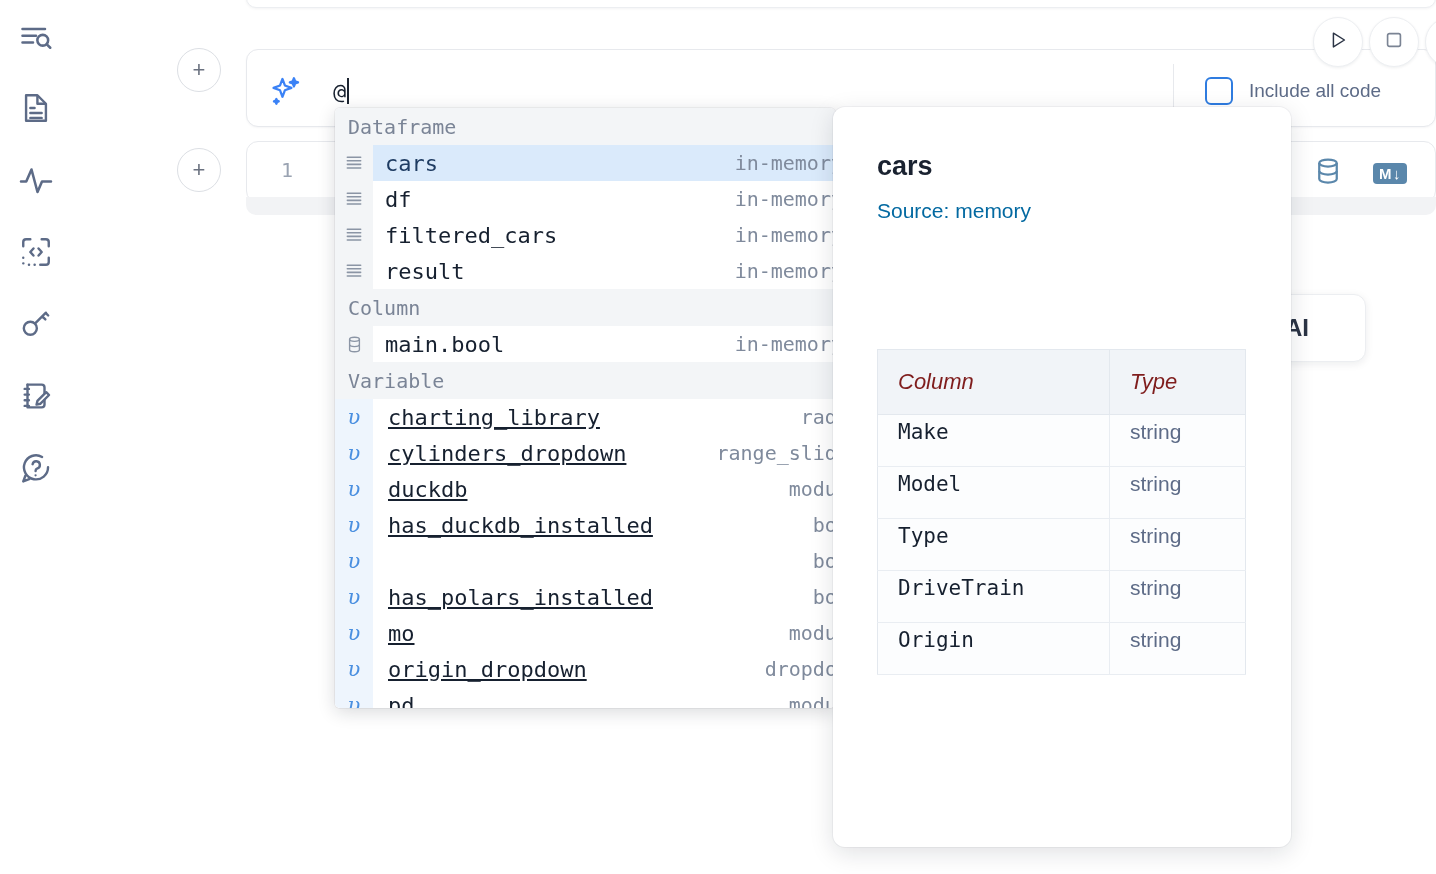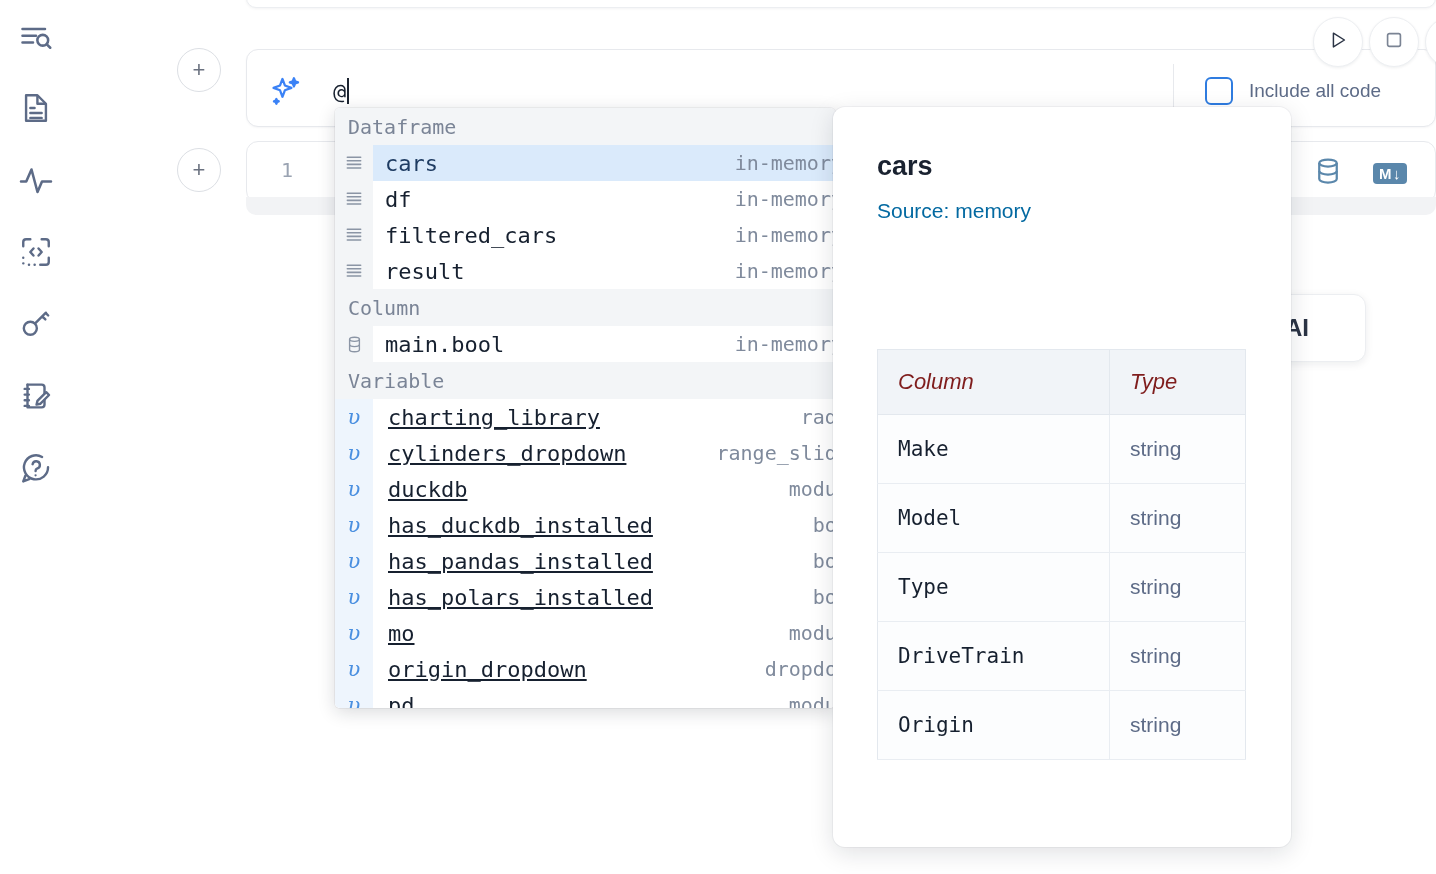--- a/index.html
+++ b/index.html
@@ -179,21 +179,21 @@
     position: absolute; left: 44px; top: 242px; width: 368px;
     border: 1px solid #e3e8ee; border-collapse: collapse; table-layout: fixed;
   }
   .panel-table th {
     background: #f1f4f8; text-align: left; font-weight: normal;
     font-size: 22px; color: #7f1d1d; padding: 19px 0 19px 20px;
     border-bottom: 1px solid #e3e8ee; border-right: 1px solid #e3e8ee; font-style: italic;
   }
   .panel-table th:last-child { border-right: none; }
   .panel-table td {
-    font-size: 21px; padding: 22px 0 22px 20px;
+    font-size: 21px; padding: 5px 0 22px 20px;
     border-bottom: 1px solid #e9edf2; border-right: 1px solid #e9edf2;
     background: #fcfdfe;
   }
   .panel-table td:last-child { border-right: none; color: #5d6b87; }
   .panel-table td.colname {
     font-family: "DejaVu Sans Mono", monospace; color: #16202f; font-size: 21px;
   }
   .panel-table col.c1 { width: 232px; }
   .panel-table col.c2 { width: 136px; }
 </style>
@@ -395,21 +395,20 @@
         <span class="ac-ic">
           <span class="vglyph">υ</span>
         </span>
         <span class="ac-name">has_duckdb_installed</span>
         <span class="ac-type">bool</span>
       </div>
       <div class="ac-item varrow">
         <span class="ac-ic">
           <span class="vglyph">υ</span>
         </span>
-        <span class="ac-name">has_pandas_installed</span>
         <span class="ac-type">bool</span>
       </div>
       <div class="ac-item varrow">
         <span class="ac-ic">
           <span class="vglyph">υ</span>
         </span>
         <span class="ac-name">has_polars_installed</span>
         <span class="ac-type">bool</span>
       </div>
       <div class="ac-item varrow">

